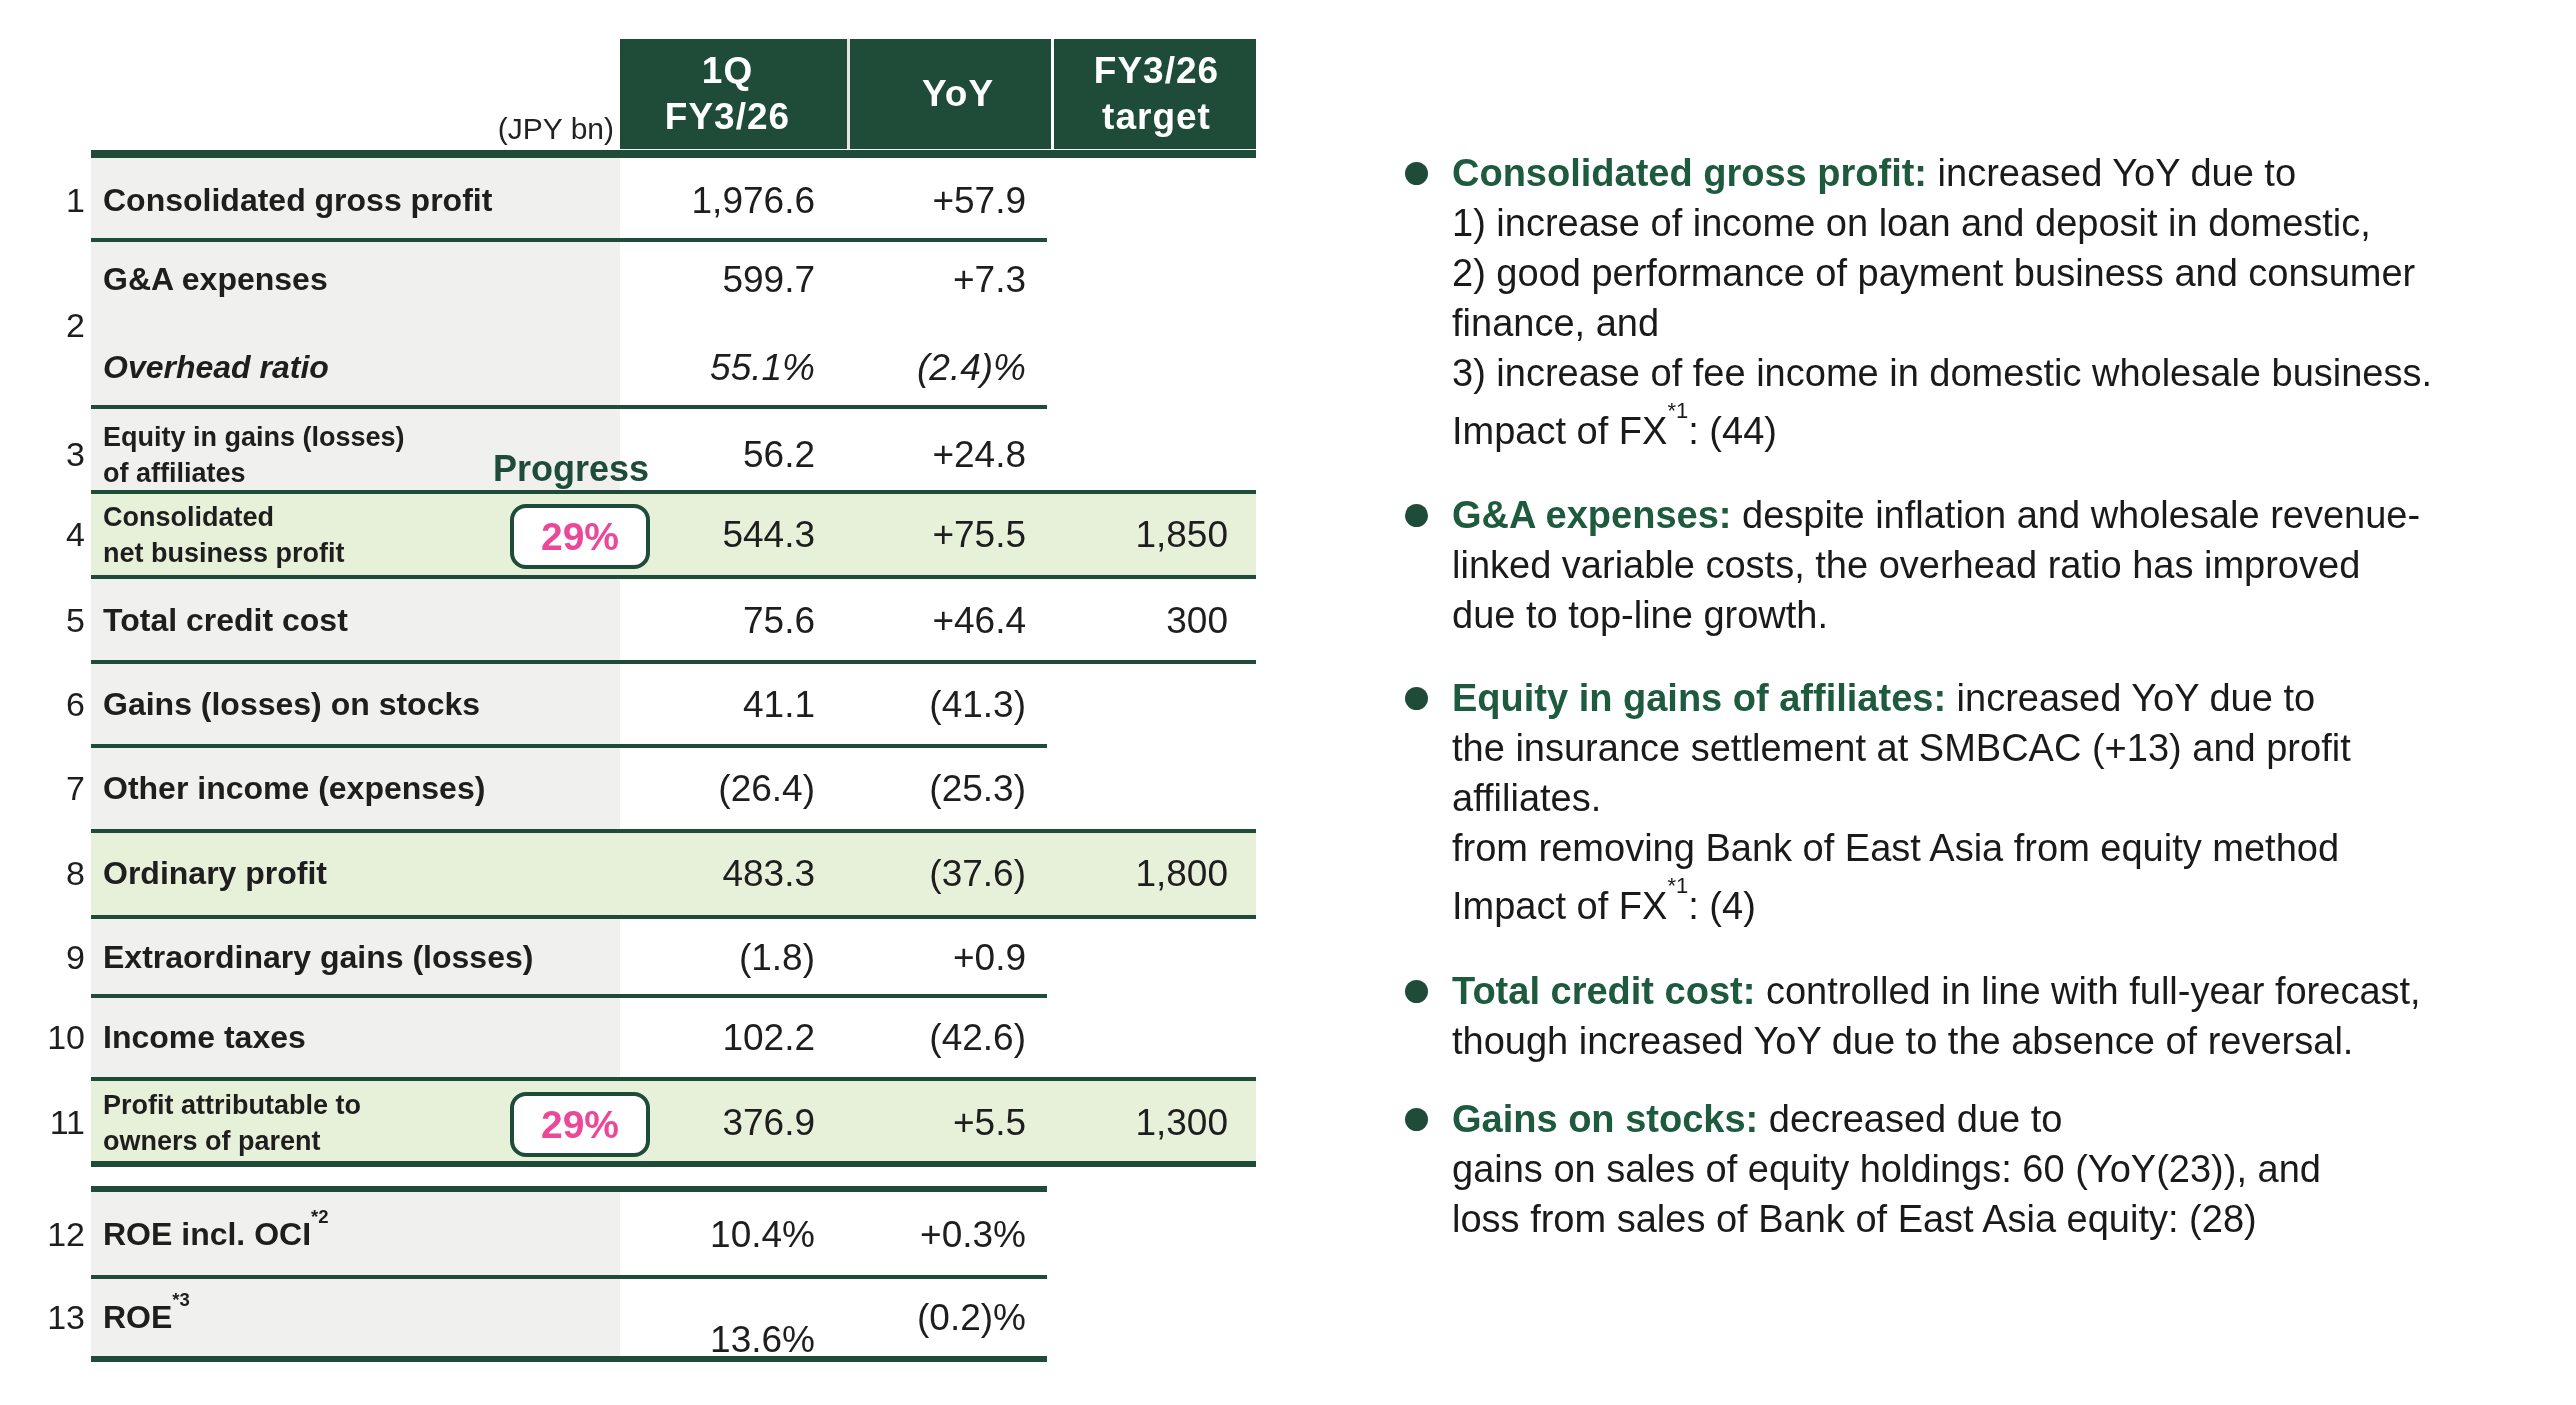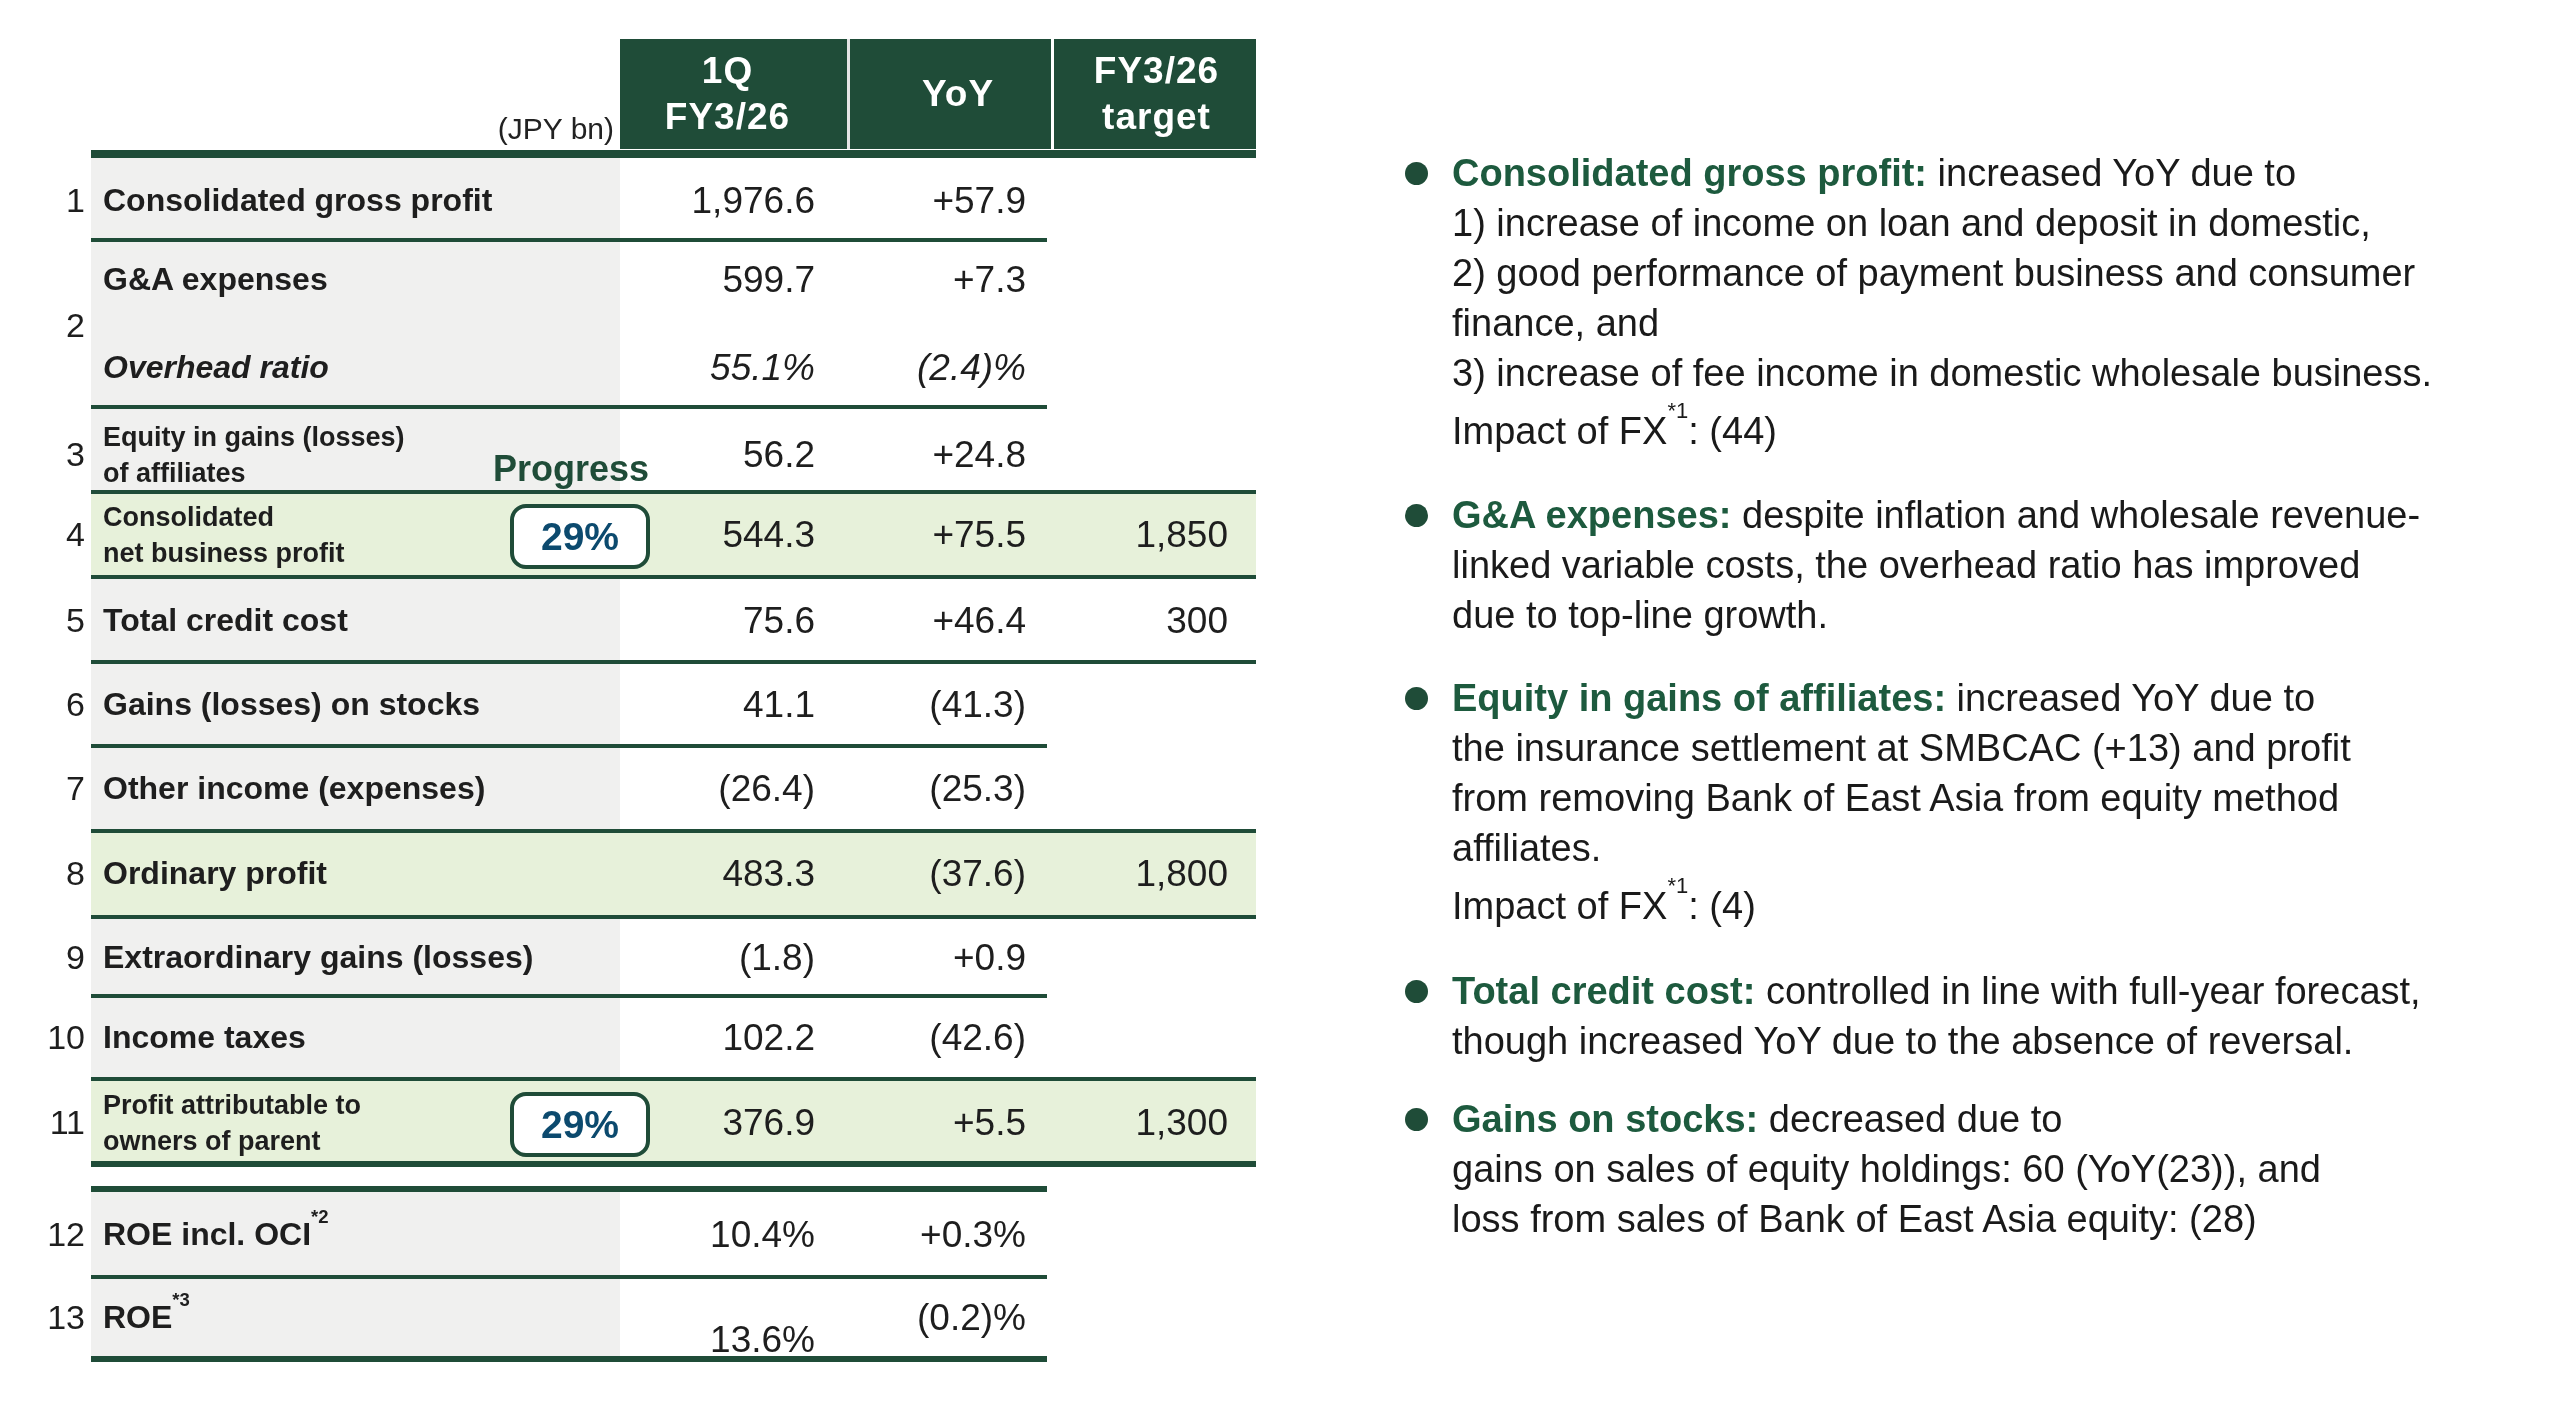--- a/index.html
+++ b/index.html
@@ -50,21 +50,21 @@
     position:absolute;text-align:right;font-size:37px;color:#1e1e1e;
   }
   .val.q1{left:592px;width:223px;}
   .val.yoy{left:839px;width:187px;}
   .val.tgt{left:1044px;width:184px;}
   .val.italic{font-style:italic;}
   .badge{
     position:absolute;left:510px;width:132px;height:57px;
     background:#ffffff;border:4px solid var(--green-dark);border-radius:16px;
     display:flex;align-items:center;justify-content:center;
-    font-weight:bold;font-size:39px;color:#0c4a6e;
+    font-weight:bold;font-size:39px;color:#ec4899;
   }
   sup.note{font-size:0.58em;position:relative;top:-0.55em;letter-spacing:0;}
   
   .bullets{position:absolute;left:1405px;top:148px;width:1149px;}
   .bullet{position:relative;padding-left:47px;}
   .dot{
     position:absolute;left:0;top:14px;width:23px;height:23px;border-radius:50%;
     background:var(--green-dark);
   }
   .bline{font-size:38px;line-height:50px;color:#1a1a1a;}
@@ -192,22 +192,22 @@
       <div class="bullet" style="margin-bottom: 33px;">
         <span class="dot"></span>
         <div class="bline"><span class="bhead">G&amp;A expenses:</span><span> despite inflation and wholesale revenue-</span></div>
         <div class="bline"><span>linked variable costs, the overhead ratio has improved</span></div>
         <div class="bline"><span>due to top-line growth.</span></div>
       </div>
       <div class="bullet" style="margin-bottom: 36px;">
         <span class="dot"></span>
         <div class="bline"><span class="bhead">Equity in gains of affiliates:</span><span> increased YoY due to</span></div>
         <div class="bline"><span>the insurance settlement at SMBCAC (+13) and profit</span></div>
+        <div class="bline"><span>affiliates.</span></div>
         <div class="bline"><span>from removing Bank of East Asia from equity method</span></div>
-        <div class="bline"><span>affiliates.</span></div>
         <div class="bline"><span>Impact of FX</span><sup class="note">*1</sup><span>: (4)</span></div>
       </div>
       <div class="bullet" style="margin-bottom: 28px;">
         <span class="dot"></span>
         <div class="bline"><span class="bhead">Total credit cost:</span><span> controlled in line with full-year forecast,</span></div>
         <div class="bline"><span>though increased YoY due to the absence of reversal.</span></div>
       </div>
       <div class="bullet">
         <span class="dot"></span>
         <div class="bline"><span class="bhead">Gains on stocks:</span><span> decreased due to</span></div>

